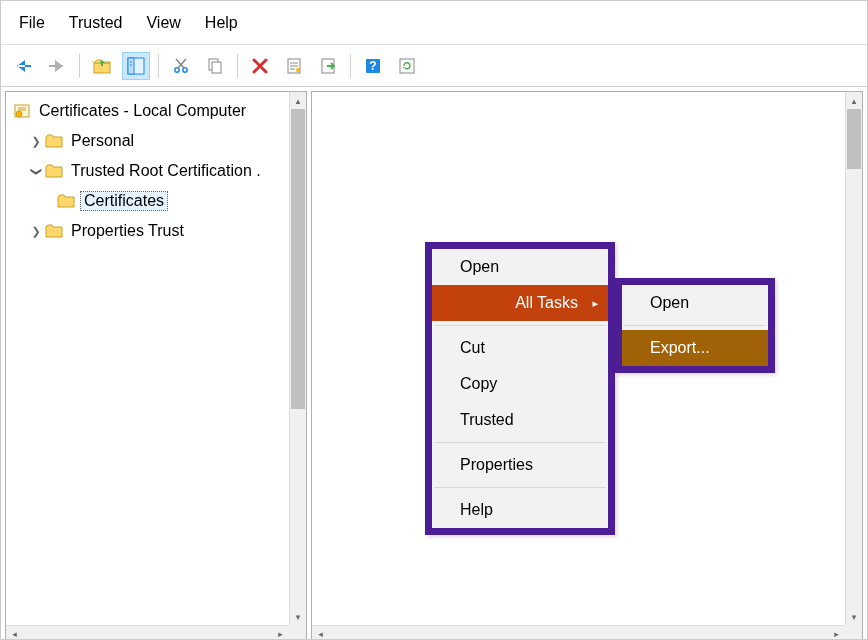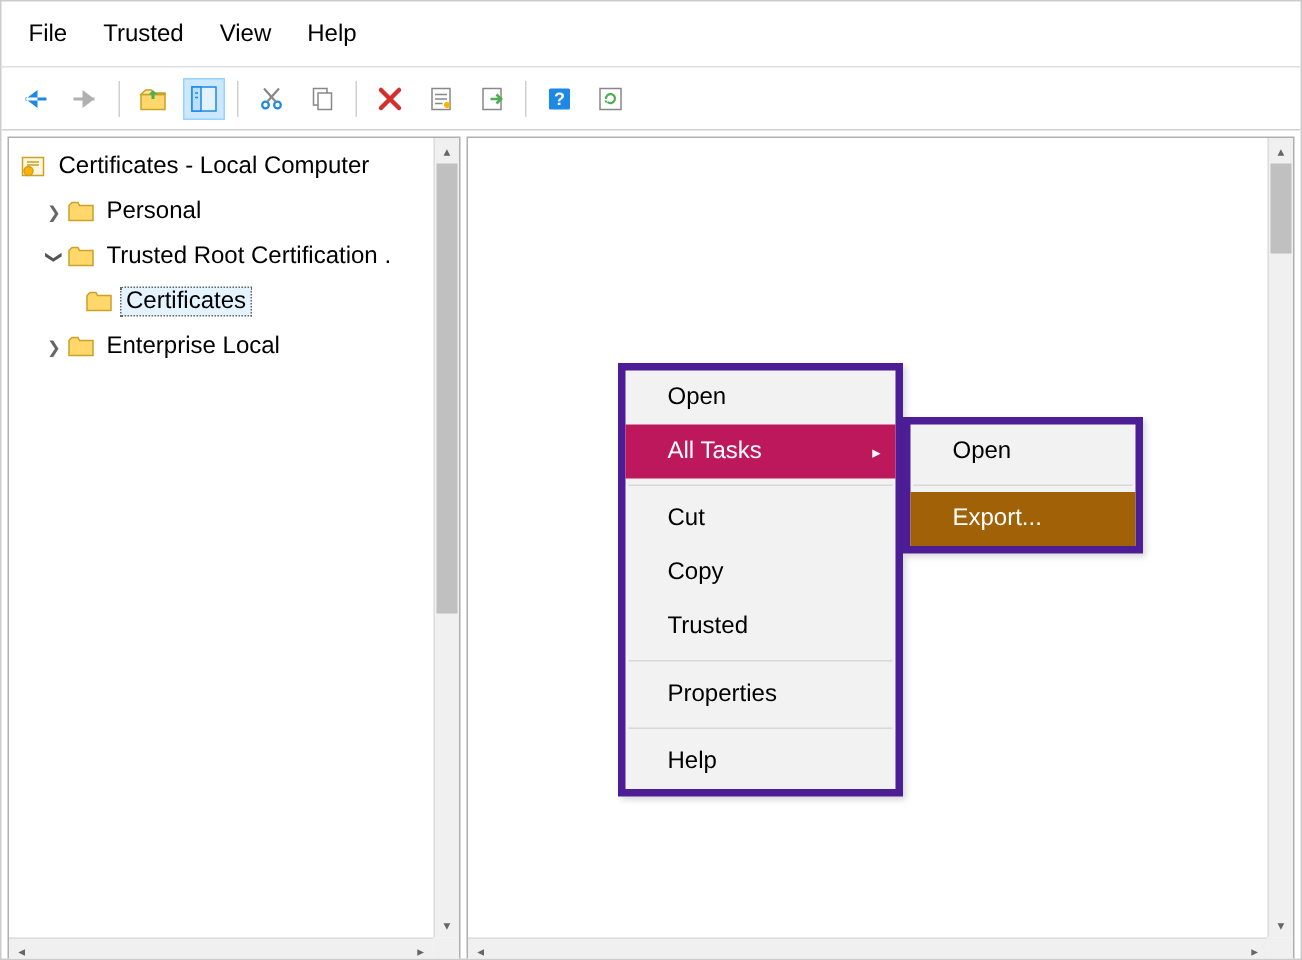--- a/index.html
+++ b/index.html
@@ -38,23 +38,23 @@
   
   
   .vscroll { position: absolute; right: 0; top: 0; bottom: 17px; width: 17px; background: #f0f0f0; border-left: 1px solid #ddd; }
   .vscroll .thumb { position: absolute; left: 1px; right: 1px; background: #c0c0c0; }
   .vscroll .arrow { position: absolute; left: 0; right: 0; height: 17px; display: flex; align-items: center; justify-content: center; font-size: 9px; color: #666; }
   .hscroll { position: absolute; left: 0; right: 17px; bottom: 0; height: 17px; background: #f0f0f0; border-top: 1px solid #ddd; }
   .hscroll .arrow { position: absolute; top: 0; bottom: 0; width: 17px; display: flex; align-items: center; justify-content: center; font-size: 9px; color: #666; }
   .corner { position: absolute; right: 0; bottom: 0; width: 17px; height: 17px; background: #f0f0f0; }
 
   
-  .context-menu { position: absolute; background: #f2f2f2; border: 5px solid #4c1d95; box-shadow: 2px 2px 4px rgba(0,0,0,0.15); font-size: 16px; z-index: 10; }
+  .context-menu { position: absolute; background: #f2f2f2; border: 7px solid #4c1d95; box-shadow: 2px 2px 4px rgba(0,0,0,0.15); font-size: 16px; z-index: 10; margin-left: 13px; }
   .context-menu .menu-row { height: 36px; display: flex; align-items: center; padding: 0 30px 0 28px; cursor: default; position: relative; white-space: nowrap; }
-  .context-menu .menu-row.highlight { background: #be185d; color: #fff; }
+  .context-menu .menu-row.highlight { background: #c2410c; color: #fff; justify-content: flex-end; }
   .context-menu .menu-row.highlight2 { background: #a16207; color: #fff; }
   .context-menu .menu-sep { height: 1px; background: #d8d8d8; margin: 4px 2px; }
   .context-menu .submenu-arrow { position: absolute; right: 10px; font-size: 11px; }
 
   .folder-svg { width: 18px; height: 14px; }
 </style>
 </head>
 <body>
 
 <div class="menubar">
@@ -183,21 +183,21 @@
         </span>
         <span class="label selected">Certificates</span>
       </div>
       <div class="tree-node indent-1">
         <span class="expander">❯</span>
         <span class="icon">
           <svg class="folder-svg" viewBox="0 0 18 14">
               <path d="M1 3 l2 -2 h4 l1 2 h9 v10 h-16 Z" fill="#ffd76a" stroke="#c9a227"></path>
             </svg>
         </span>
-        <span class="label">Enterprise Local</span>
+        <span class="label">Properties Trust</span>
       </div>
     </div>
     <div class="vscroll">
       <div class="arrow" style="top:0">▴</div>
       <div class="thumb" style="top:17px;height:300px"></div>
       <div class="arrow" style="bottom:0">▾</div>
     </div>
     <div class="hscroll">
       <div class="arrow" style="left:0">◂</div>
       <div class="arrow" style="right:0">▸</div>

